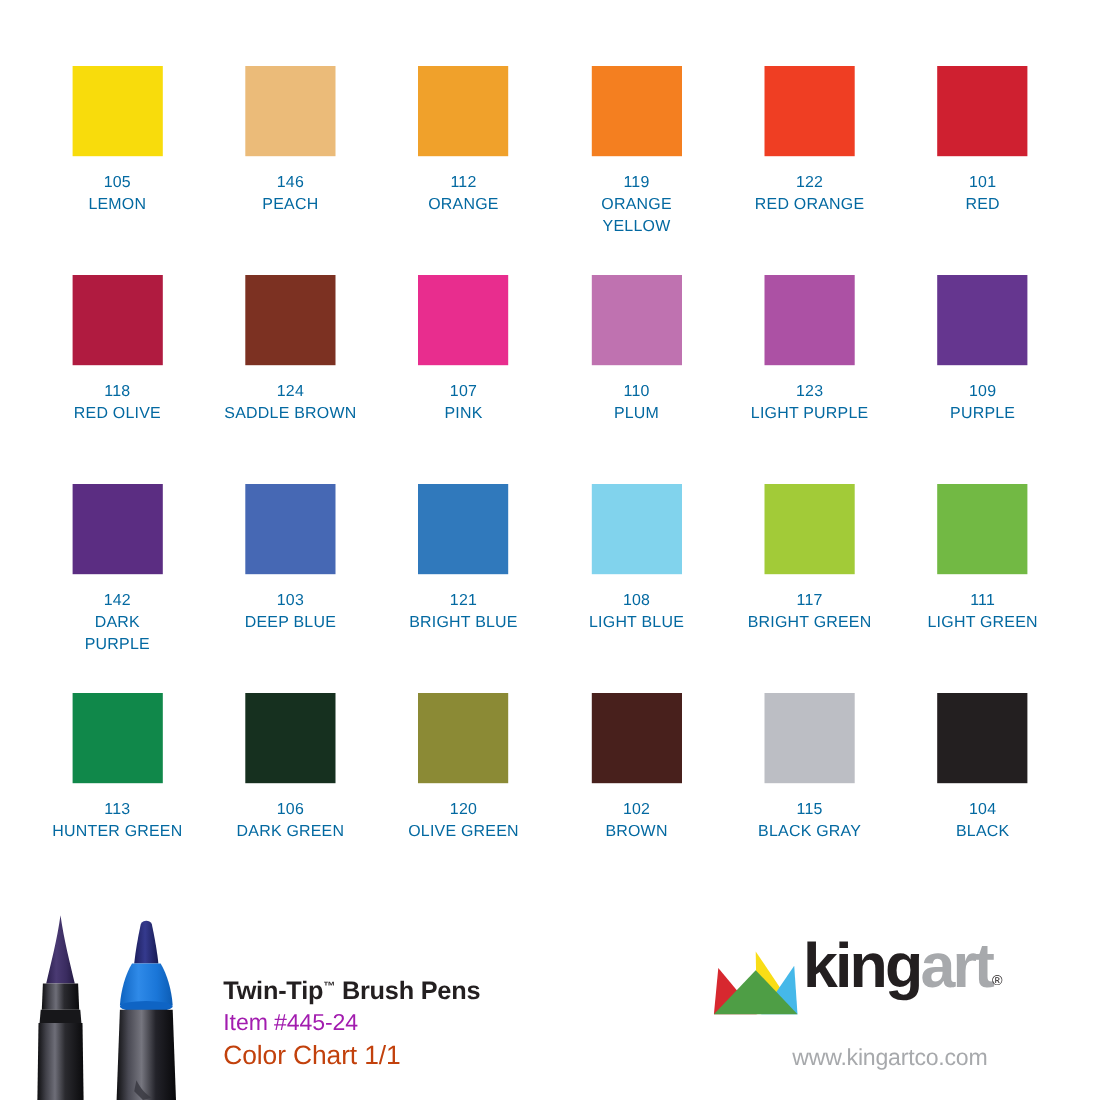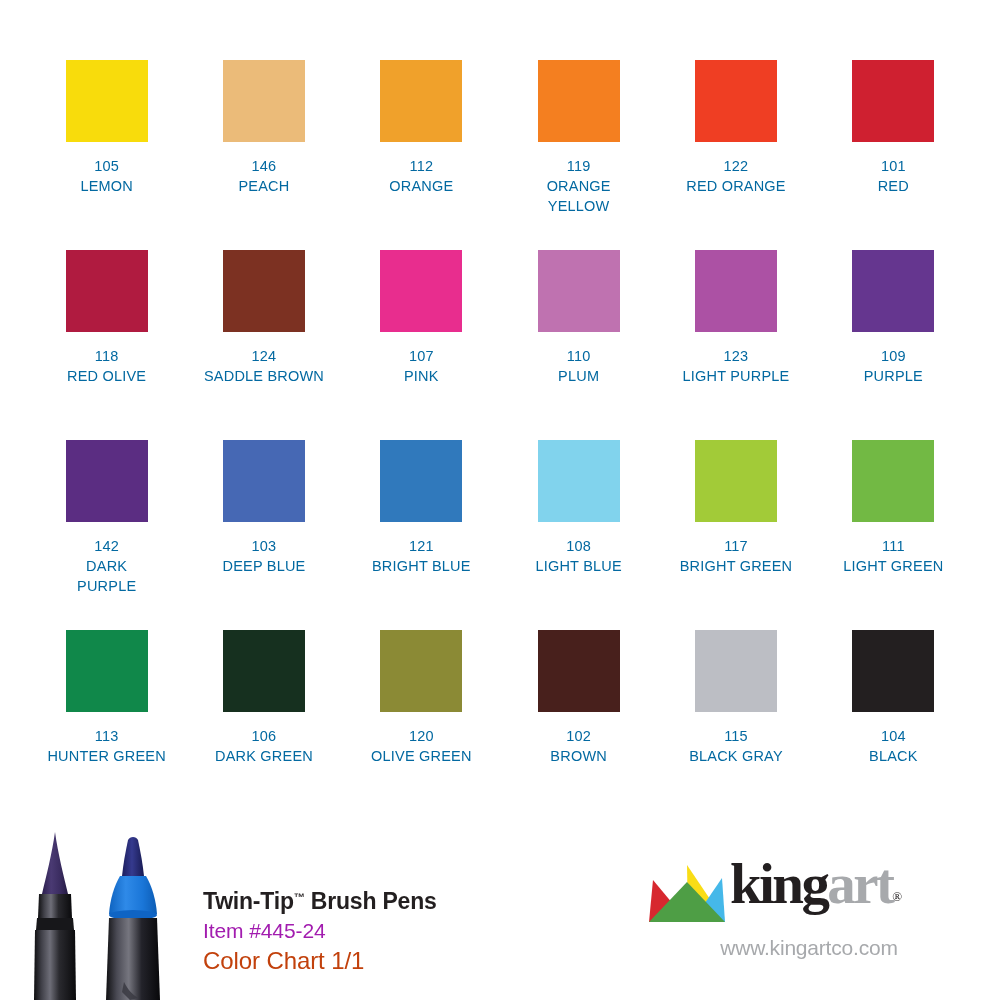--- a/index.html
+++ b/index.html
@@ -121,35 +121,34 @@
   }
 
   #crown { width: 78px; height: 62px; flex: 0 0 auto; }
 
   #wordmark {
     position: relative;
     margin-left: 4px;
     font-size: 57px;
     font-weight: bold;
     letter-spacing: -2.6px;
-    line-height: 59px;
-    font-family: Liberation Serif, serif;
+    line-height: 70px;
   }
   #wm-king { color: #231f20; }
   #wm-art  { color: #a7a9ac; }
   #wm-reg {
     font-size: 13px;
     color: #231f20;
     vertical-align: 2px;
     letter-spacing: 0;
     font-weight: normal;
   }
 
   #brand-url {
-    margin-top: 10px;
+    margin-top: 24px;
     text-align: center;
     font-size: 21px;
     color: #a7a9ac;
     letter-spacing: -0.2px;
     padding-right: 8px;
   }
 </style>
 </head>
 <body>
 

